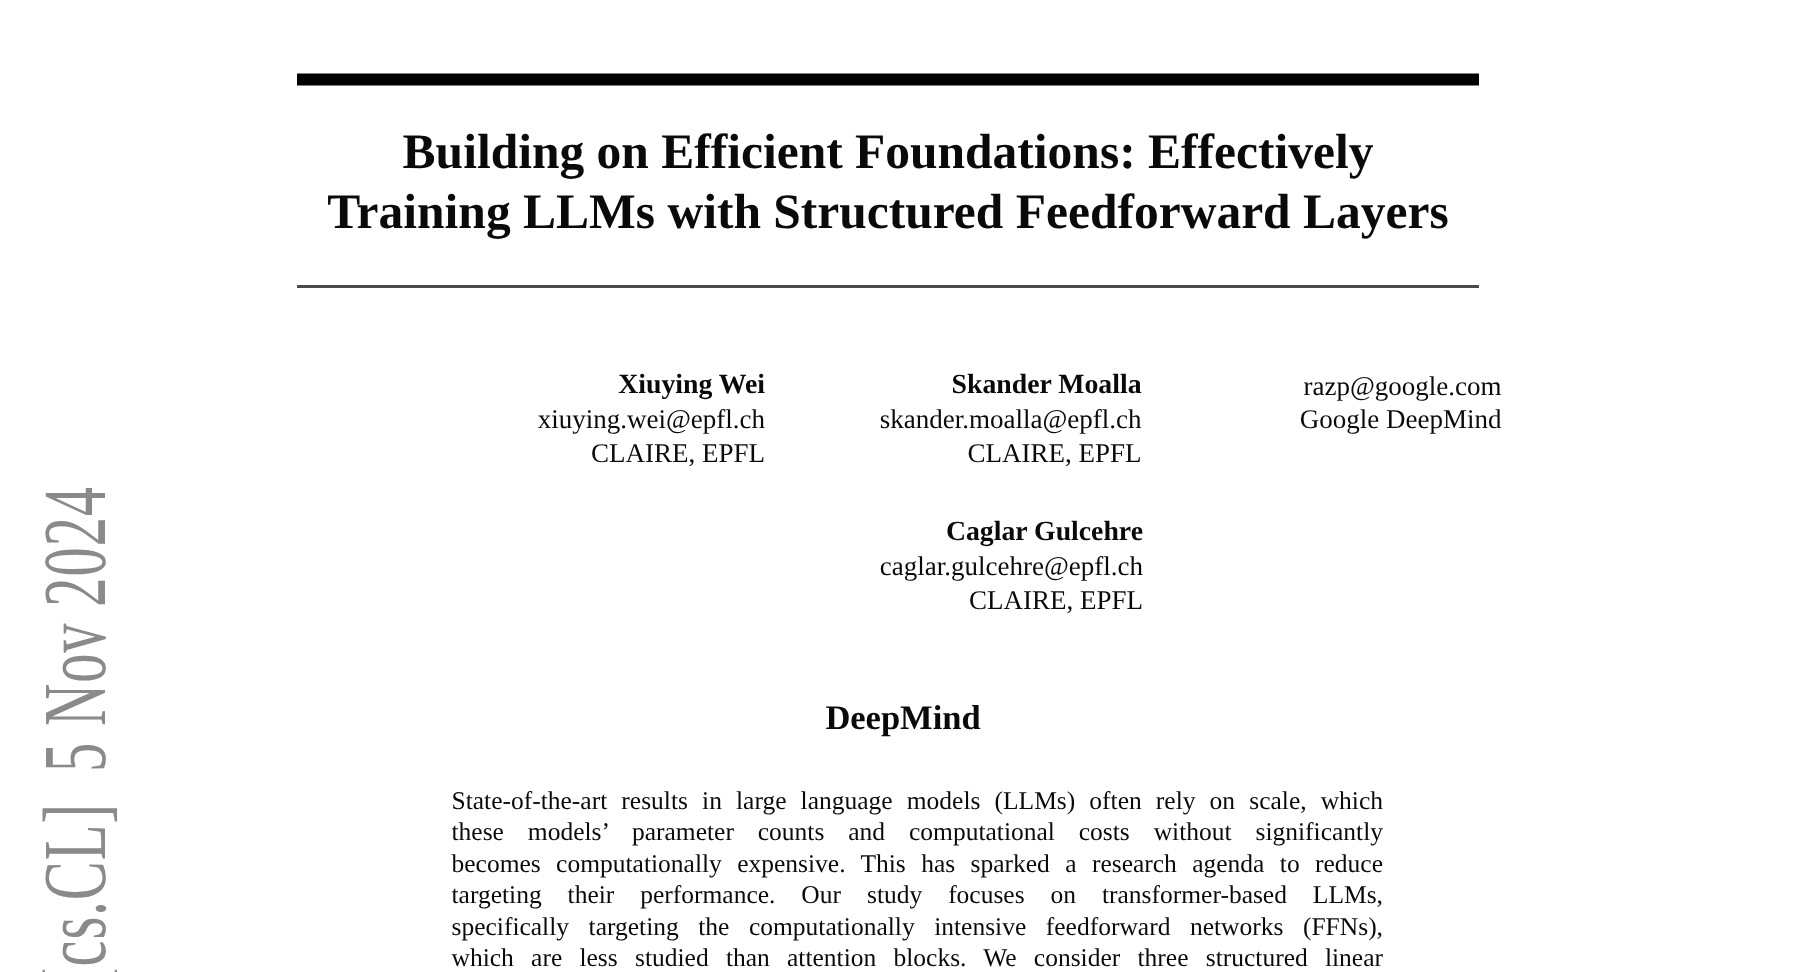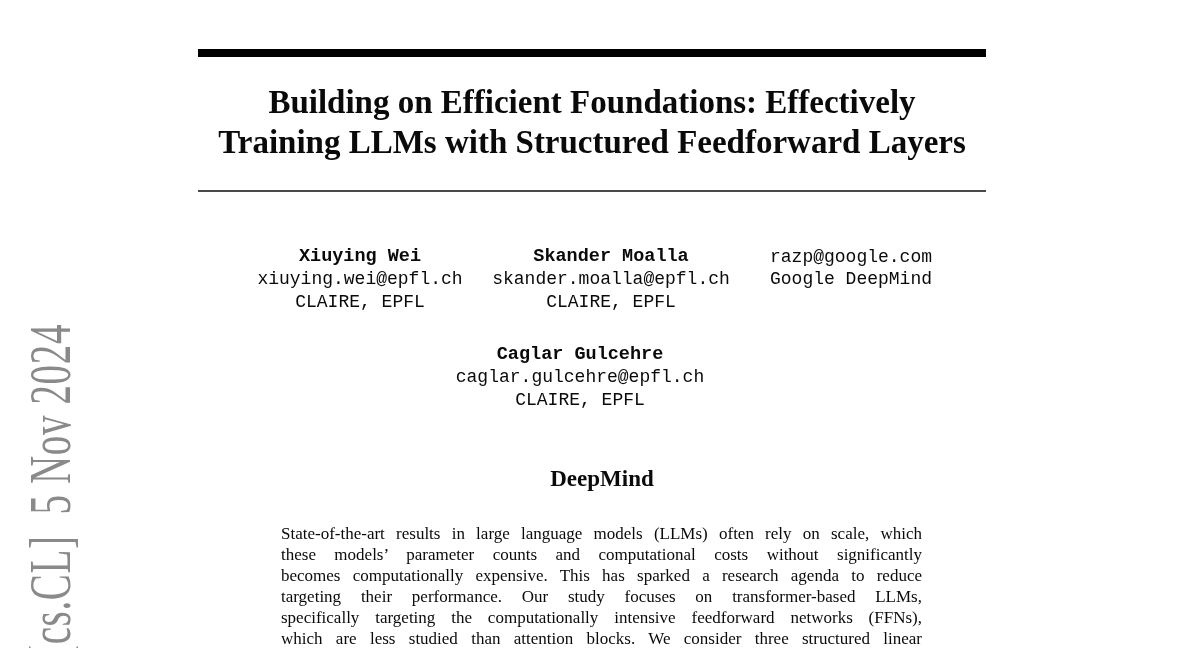--- a/index.html
+++ b/index.html
@@ -38,29 +38,28 @@
     left: 198px; top: 190px;
     width: 788px; height: 2px;
     background: #4a4a4a;
   }
 
   
   .author {
     position: absolute;
     top: 246px;
     width: 300px;
-    text-align: center;
+    text-align: right;
     font-size: 18px;
     line-height: 22.4px;
-    font-family: Liberation Mono, monospace;
   }
   .author-1 { left: 210px; }
   .author-2 { left: 461px; }
   .author-3 { left: 701px; }
-  .author-4 { top: 344px; left: 430px; }
+  .author-4 { top: 344px; left: 462px; }
   .author-name { font-weight: bold; font-size: 18.5px; }
 
   
   .abs-heading {
     position: absolute;
     left: 198px; top: 466px;
     width: 808px;
     text-align: center;
     font-weight: bold;
     font-size: 23px;
@@ -68,20 +67,21 @@
   .abs-body {
     position: absolute;
     left: 281px; top: 523px;
     width: 641px;
     font-size: 17px;
     line-height: 21px;
   }
   .abs-line {
     text-align: justify;
     text-align-last: justify;
+    margin-left: 20px;
   }
 
   
   .watermark {
     position: absolute;
     left: 20px; top: 658px;
     transform: rotate(-90deg) scaleX(0.65);
     transform-origin: 0 0;
     font-size: 60px;
     line-height: 60px;

